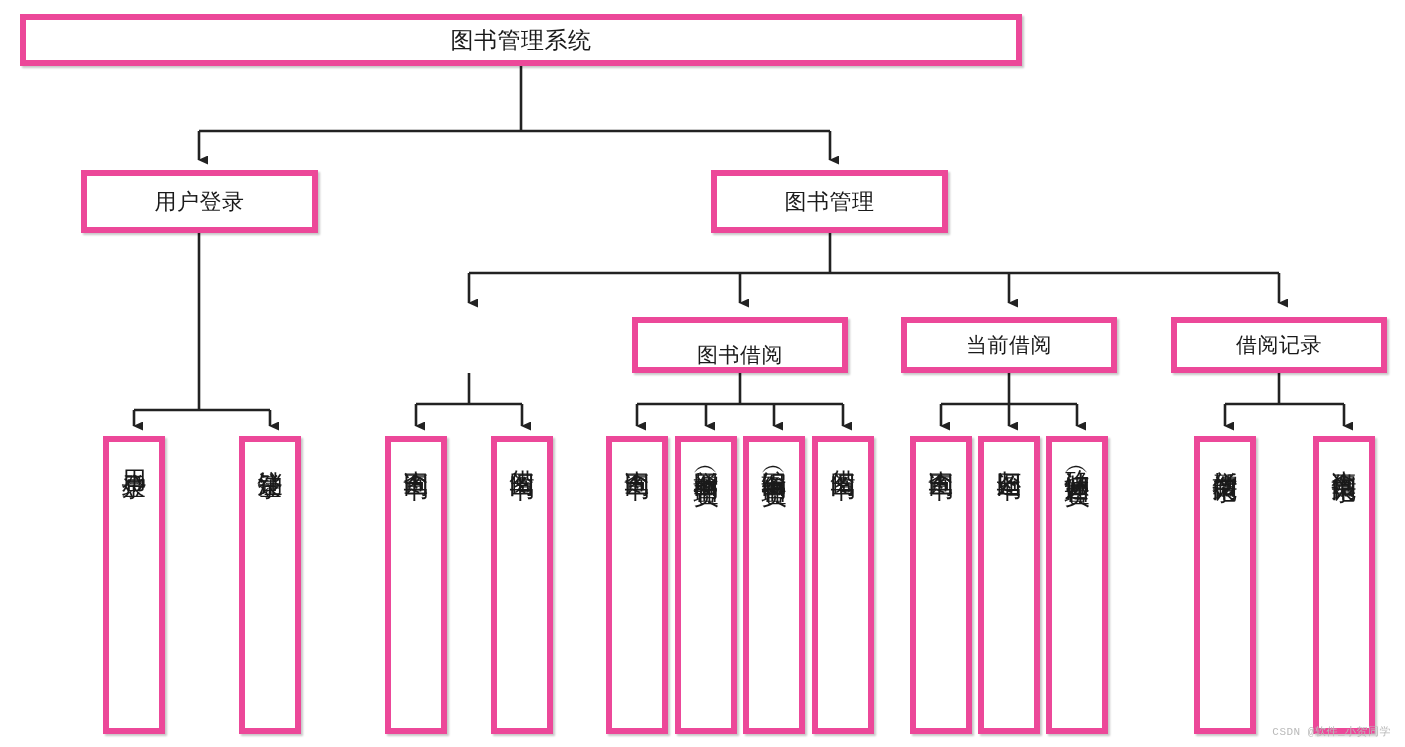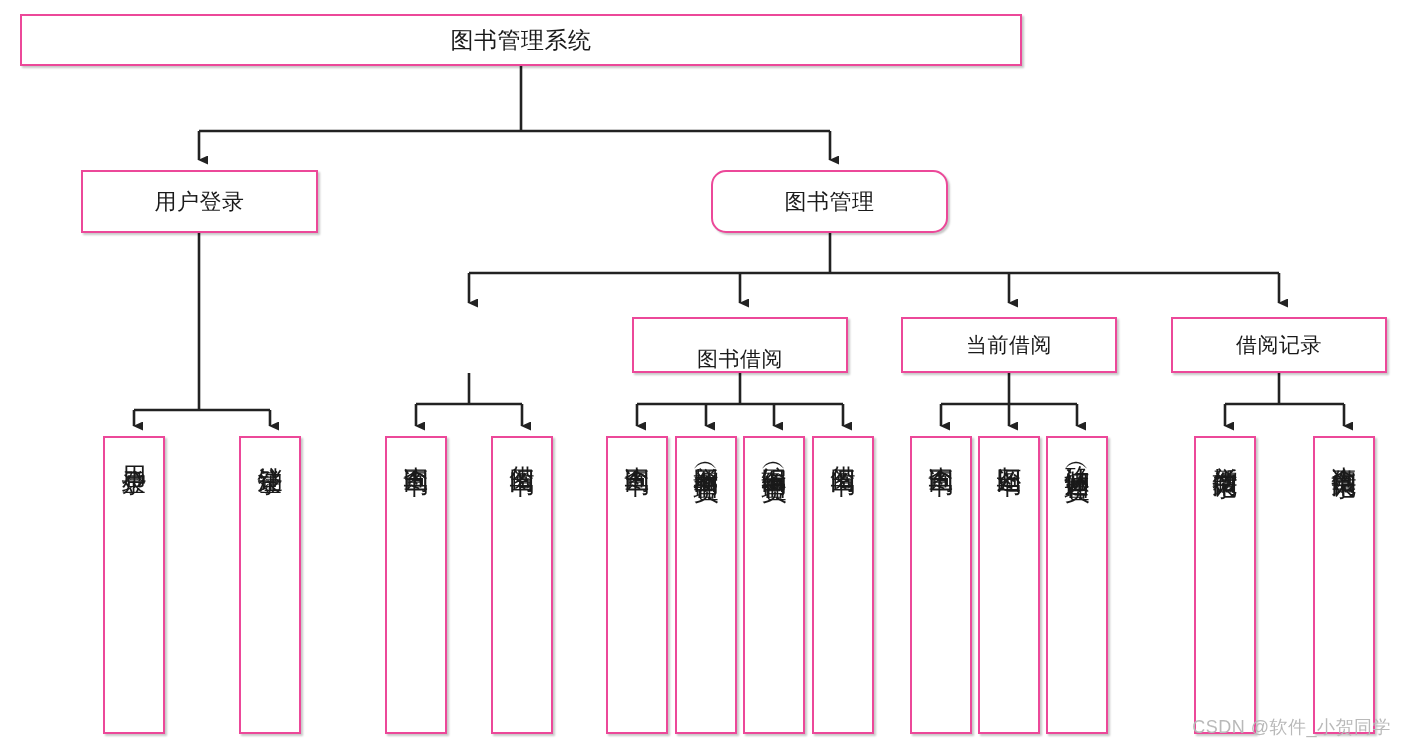--- a/index.html
+++ b/index.html
@@ -23,21 +23,21 @@
     position: absolute;
     top: 0;
     left: 0;
     width: 1405px;
     height: 747px;
   }
   .node-box {
     position: absolute;
     box-sizing: border-box;
     background: #ffffff;
-    border: 2px solid #ec4899;
+    border: 6px solid #ec4899;
     box-shadow: 2px 2px 2px rgba(0,0,0,0.22);
     display: flex;
     align-items: center;
     justify-content: center;
     color: #1a1a1a;
   }
   .node-label {
     display: block;
     text-align: center;
     letter-spacing: 0.5px;
@@ -56,25 +56,26 @@
     text-orientation: upright;
     font-size: 25px;
     letter-spacing: 2px;
     line-height: 1.0;
     white-space: normal;
   }
   .watermark {
     position: absolute;
     right: 14px;
     bottom: 8px;
-    font-size: 18px;
+    font-size: 11px;
     color: #b9b9b9;
     letter-spacing: 0.5px;
     white-space: nowrap;
     pointer-events: none;
+    font-family: Liberation Mono, monospace;
   }
 </style>
 </head>
 <body>
 
 <div id="diagram-root">
 
   <svg class="diagram-canvas" viewBox="0 0 1405 747">
     <defs>
       <marker id="arrowhead" markerWidth="9" markerHeight="10" refX="4.5" refY="9" orient="auto" markerUnits="userSpaceOnUse">
@@ -126,21 +127,21 @@
     </g>
   </svg>
 
   <div class="node-box level0" style="left:20px; top:14px; width:1002px; height:52px;">
     <span class="node-label">图书管理系统</span>
   </div>
 
   <div class="node-box level1" style="left:81px; top:170px; width:237px; height:63px;">
     <span class="node-label">用户登录</span>
   </div>
-  <div class="node-box level1" style="left:711px; top:170px; width:237px; height:63px;border-radius:15px;">
+  <div class="node-box level1" style="left:711px; top:170px; width:237px; height:63px;">
     <span class="node-label">图书管理</span>
   </div>
 
   <div class="node-box level2" style="left:632px; top:317px; width:216px; height:56px;align-items:flex-end;">
     <span class="node-label">图书借阅</span>
   </div>
   <div class="node-box level2" style="left:901px; top:317px; width:216px; height:56px;">
     <span class="node-label">当前借阅</span>
   </div>
   <div class="node-box level2" style="left:1171px; top:317px; width:216px; height:56px;">

